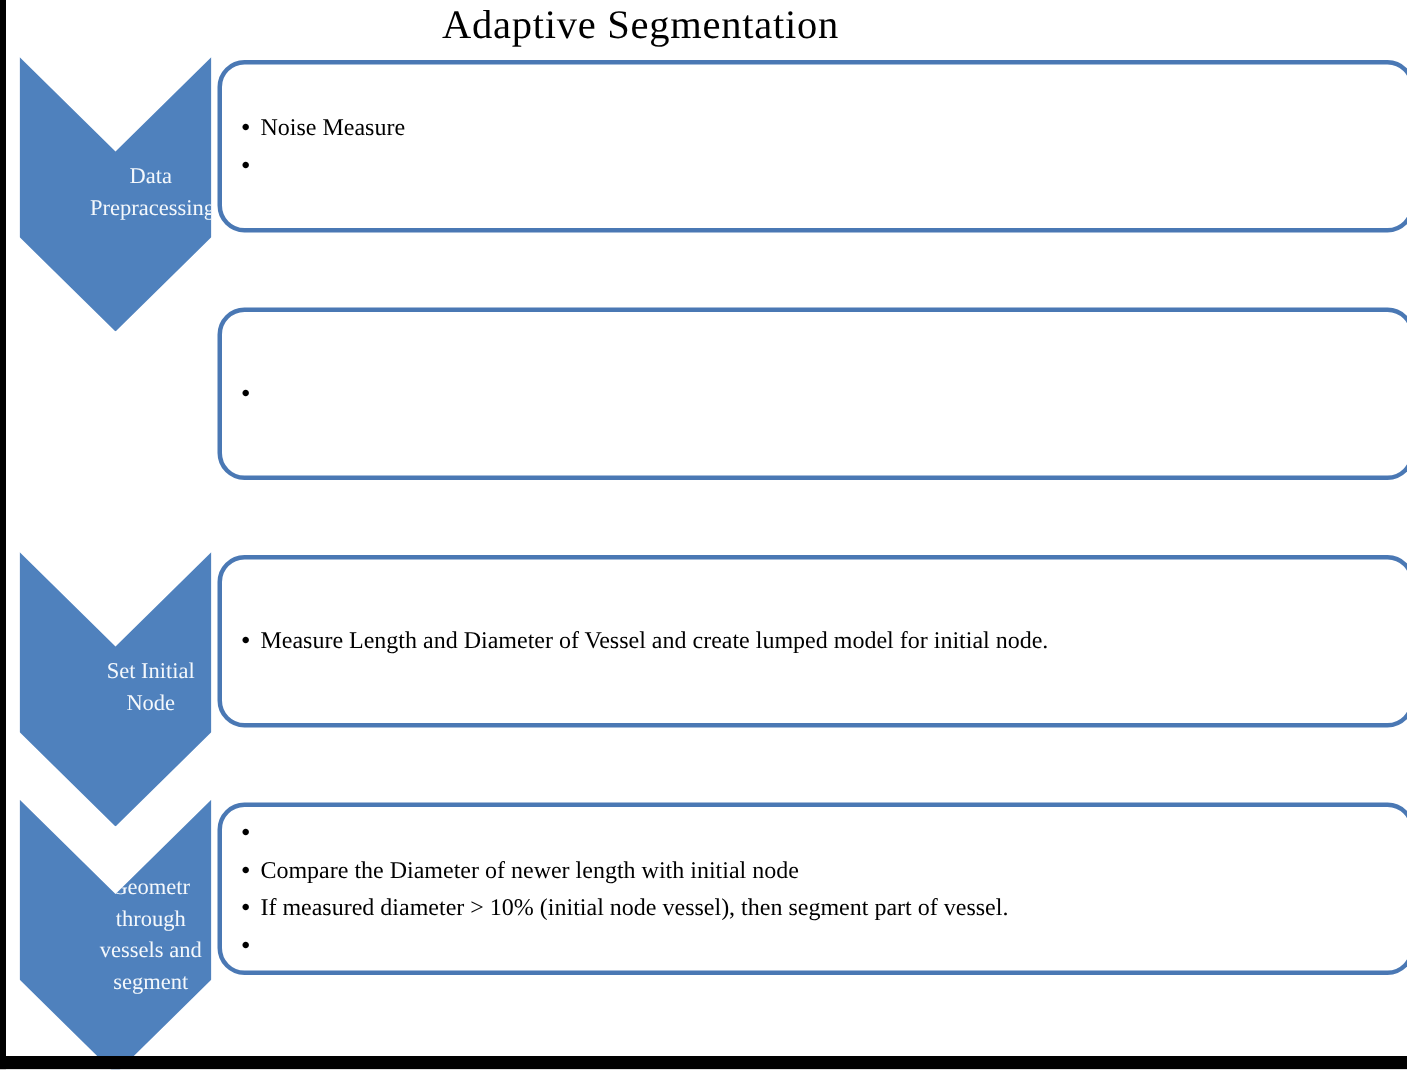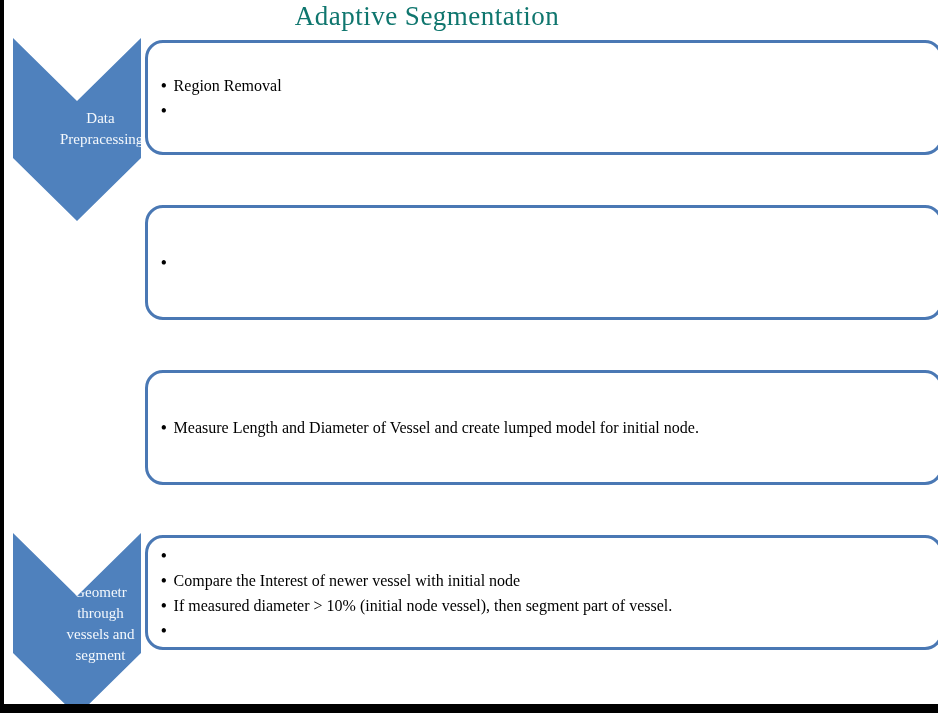--- a/index.html
+++ b/index.html
@@ -13,21 +13,21 @@
     position: relative;
     width: 938px; height: 713px;
     background: #ffffff;
     overflow: hidden;
   }
   .title {
     position: absolute;
     left: 427px; top: 1px;
     transform: translateX(-50%);
     font-size: 27px;
-    color: #0f766e;
+    color: #000000;
     white-space: nowrap;
     letter-spacing: 0.5px;
   }
   .chevron {
     position: absolute;
     left: 13px;
     width: 128px; height: 183px;
     background: #4f81bd;
     clip-path: polygon(0% 0%, 50% 34.4%, 100% 0%, 100% 65.6%, 50% 100%, 0% 65.6%);
   }
@@ -86,52 +86,56 @@
 <div class="canvas">
 
   <div class="title">Adaptive Segmentation</div>
 
   <div class="chevron" style="top:38px">
     <div class="chevron-label">Data Prepracessing</div>
   </div>
   <div class="box" style="top:40px">
     <div class="bullet-item">
       <span class="dot">•</span>
-      <span>Region Removal</span>
+      <span>Noise Measure</span>
     </div>
     <div class="bullet-item">
       <span class="dot">•</span>
     </div>
   </div>
 
   <div class="box" style="top:205px">
     <div class="bullet-item">
       <span class="dot">•</span>
     </div>
   </div>
 
+  <div class="chevron" style="top:368px">
+    <div class="chevron-label">Set Initial
+Node</div>
+  </div>
   <div class="box" style="top:370px">
     <div class="bullet-item">
       <span class="dot">•</span>
       <span>Measure Length and Diameter of Vessel and create lumped model for initial node.</span>
     </div>
   </div>
 
   <div class="chevron" style="top:533px">
     <div class="chevron-label">Geometr through
 vessels and
 segment</div>
   </div>
   <div class="box" style="top:535px">
     <div class="bullet-item">
       <span class="dot">•</span>
     </div>
     <div class="bullet-item">
       <span class="dot">•</span>
-      <span>Compare the Interest of newer vessel with initial node</span>
+      <span>Compare the Diameter of newer length with initial node</span>
     </div>
     <div class="bullet-item">
       <span class="dot">•</span>
       <span>If measured diameter &gt; 10% (initial node vessel), then segment part of vessel.</span>
     </div>
     <div class="bullet-item">
       <span class="dot">•</span>
     </div>
   </div>
 

